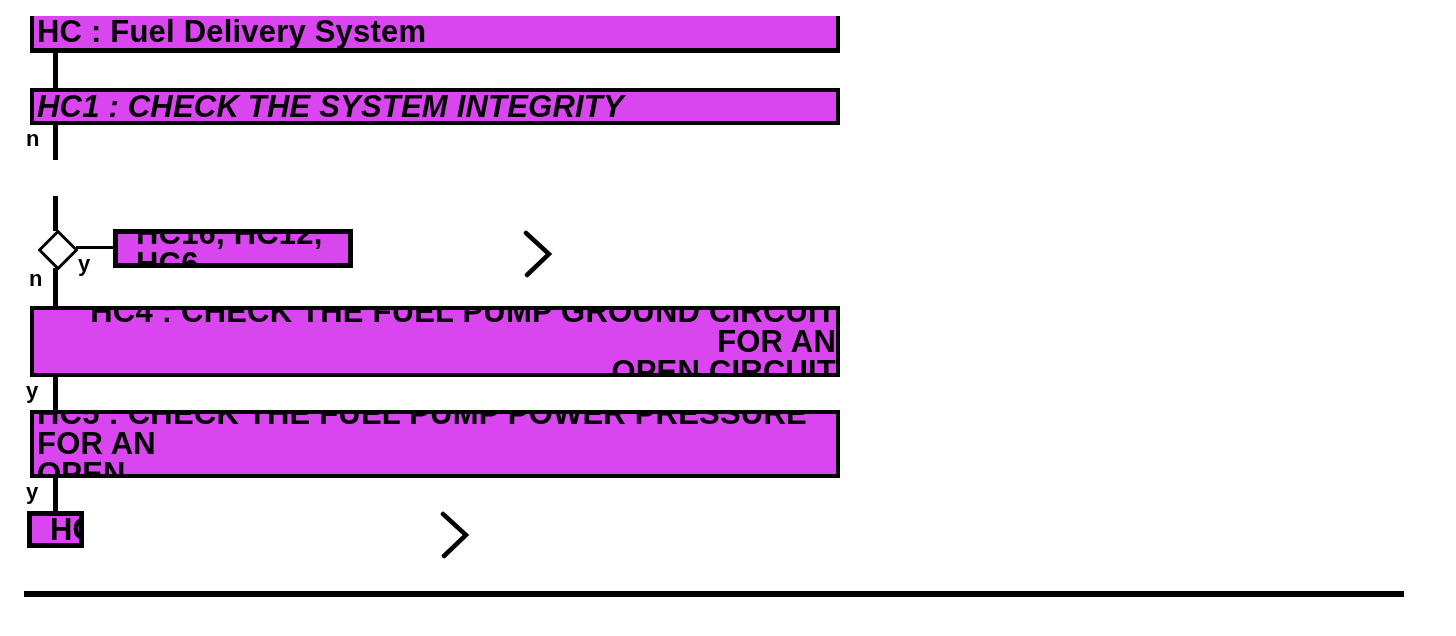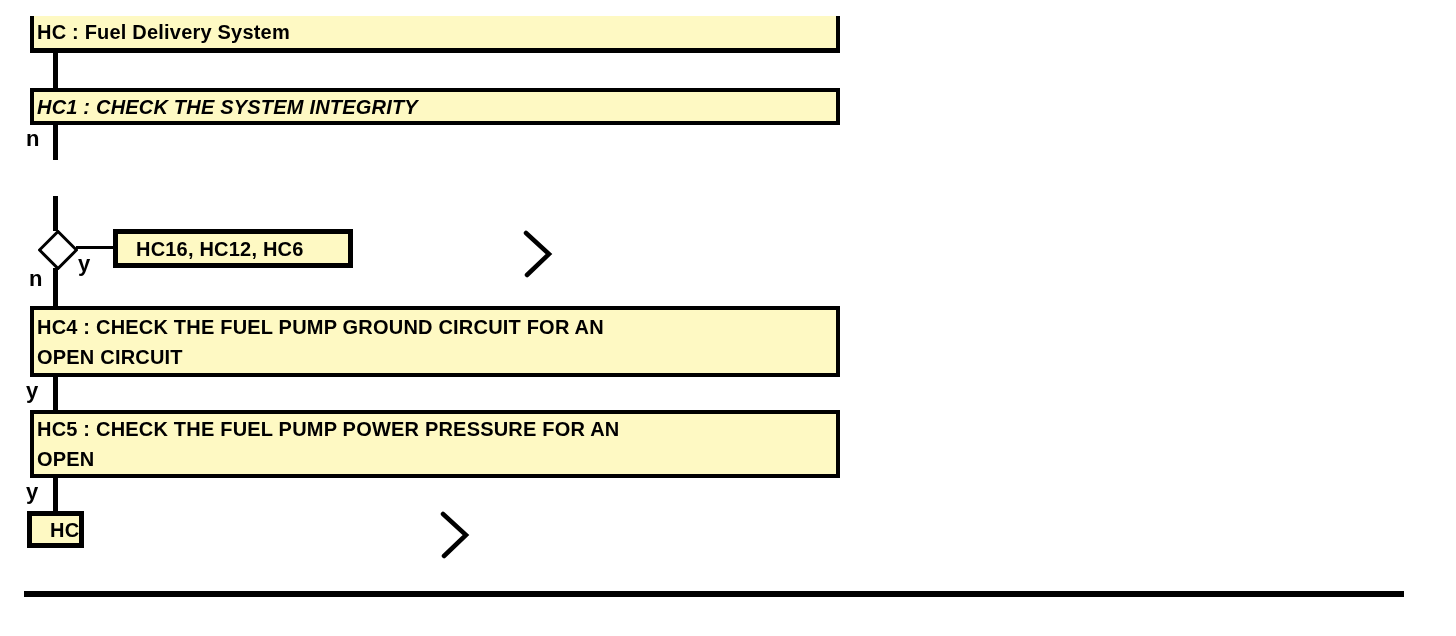--- a/index.html
+++ b/index.html
@@ -11,24 +11,24 @@
     width: 1456px;
     height: 636px;
     background: #ffffff;
     overflow: hidden;
     color: #000000;
   }
 
   
   .node {
     position: absolute;
-    background: #fef9c3;
+    background: #d946ef;
     border: 4px solid #000000;
     font-weight: bold;
-    font-size: 20px;
+    font-size: 31px;
     line-height: 30px;
     letter-spacing: 0.2px;
     color: #000000;
     display: flex;
     align-items: center;
     padding-left: 3px;
     white-space: pre-line;
     overflow: hidden;
   }
   .node--open-top {
@@ -93,21 +93,21 @@
   <div class="branch-label" style="left:29px; top:268px;">n</div>
 
   <div class="node node--thick" style="left:113px; top:229px; width:240px; height:39px;">HC16, HC12, HC6</div>
 
   <svg class="shape" style="left:523px; top:230px;" width="30" height="48" viewBox="0 0 30 48">
     <polyline points="3,3 26,24 4,45" fill="none" stroke="#000000" stroke-width="4.5" stroke-linecap="round" stroke-linejoin="miter"></polyline>
   </svg>
 
   <div class="conn-v" style="left:53px; top:268px; height:38px;"></div>
 
-  <div class="node" style="left:30px; top:306px; width:810px; height:71px;">HC4 : CHECK THE FUEL PUMP GROUND CIRCUIT FOR AN
+  <div class="node" style="left:30px; top:306px; width:810px; height:71px;text-align:right;">HC4 : CHECK THE FUEL PUMP GROUND CIRCUIT FOR AN
 OPEN CIRCUIT</div>
 
   <div class="branch-label" style="left:26px; top:380px;">y</div>
 
   <div class="conn-v" style="left:53px; top:376px; height:34px;"></div>
 
   <div class="node" style="left:30px; top:410px; width:810px; height:68px;">HC5 : CHECK THE FUEL PUMP POWER PRESSURE FOR AN
 OPEN</div>
 
   <div class="branch-label" style="left:26px; top:481px;">y</div>

